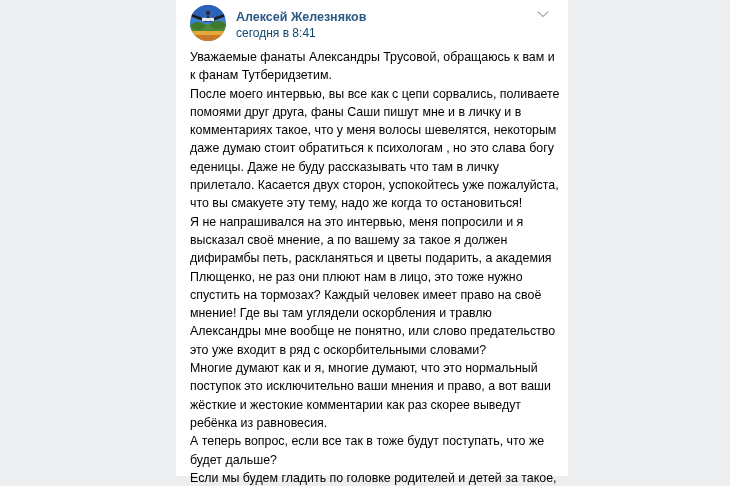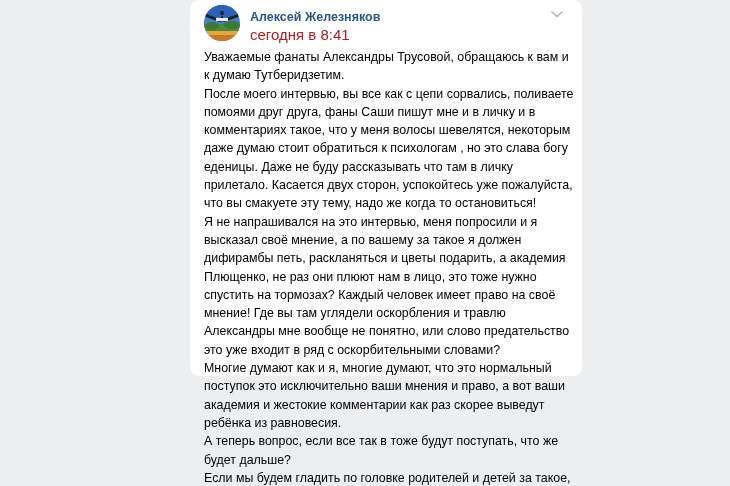--- a/index.html
+++ b/index.html
@@ -9,27 +9,26 @@
   body {
     width: 730px;
     height: 486px;
     background: #edeef0;
     overflow: hidden;
     position: relative;
     font-family: "Liberation Sans", "DejaVu Sans", sans-serif;
   }
   .post-card {
     position: absolute;
-    left: 190px;
+    left: 176px;
     top: 0;
     width: 392px;
-    height: 376px;
+    height: 476px;
     background: #ffffff;
     box-sizing: border-box;
-    border-radius: 9px;
   }
   .post-header {
     position: absolute;
     left: 14px;
     top: 5px;
     right: 0;
     height: 38px;
   }
   .avatar {
     position: absolute;
@@ -53,22 +52,22 @@
     font-size: 12.5px;
     font-weight: bold;
     color: #2a5885;
     white-space: nowrap;
     cursor: pointer;
   }
   .post-time {
     position: absolute;
     left: 46px;
     top: 21px;
-    font-size: 15px;
-    color: #b91c1c;
+    font-size: 12px;
+    color: #0c4a6e;
     white-space: nowrap;
     cursor: pointer;
   }
   .post-menu {
     position: absolute;
     right: 14px;
     top: 4px;
     width: 18px;
     height: 14px;
     cursor: pointer;
@@ -113,22 +112,22 @@
     <div class="author-name">Алексей Железняков</div>
     <div class="post-time">сегодня в 8:41</div>
     <div class="post-menu">
       <svg width="14" height="10" viewBox="0 0 14 10" xmlns="http://www.w3.org/2000/svg">
         <path d="M2 3 L7 7.5 L12 3" fill="none" stroke="#aeb7c2" stroke-width="1.5" stroke-linecap="round" stroke-linejoin="round"></path>
       </svg>
     </div>
   </div>
 
   <div class="post-text">
-    <p>Уважаемые фанаты Александры Трусовой, обращаюсь к вам и к думаю Тутберидзетим.</p>
+    <p>Уважаемые фанаты Александры Трусовой, обращаюсь к вам и к фанам Тутберидзетим.</p>
     <p>После моего интервью, вы все как с цепи сорвались, поливаете помоями друг друга, фаны Саши пишут мне и в личку и в комментариях такое, что у меня волосы шевелятся, некоторым даже думаю стоит обратиться к психологам , но это слава богу еденицы. Даже не буду рассказывать что там в личку прилетало. Касается двух сторон, успокойтесь уже пожалуйста, что вы смакуете эту тему, надо же когда то остановиться!</p>
     <p>Я не напрашивался на это интервью, меня попросили и я высказал своё мнение, а по вашему за такое я должен дифирамбы петь, раскланяться и цветы подарить, а академия Плющенко, не раз они плюют нам в лицо, это тоже нужно спустить на тормозах? Каждый человек имеет право на своё мнение! Где вы там углядели оскорбления и травлю Александры мне вообще не понятно, или слово предательство это уже входит в ряд с оскорбительными словами?</p>
-    <p>Многие думают как и я, многие думают, что это нормальный поступок это исключительно ваши мнения и право, а вот ваши академия и жестокие комментарии как раз скорее выведут ребёнка из равновесия.</p>
+    <p>Многие думают как и я, многие думают, что это нормальный поступок это исключительно ваши мнения и право, а вот ваши жёсткие и жестокие комментарии как раз скорее выведут ребёнка из равновесия.</p>
     <p>А теперь вопрос, если все так в тоже будут поступать, что же будет дальше?</p>
     <p>Если мы будем гладить по головке родителей и детей за такое, как желают того фаны Александры, что будет дальше?</p>
 
   </div>
 
 </div>
 
 </body></html>

